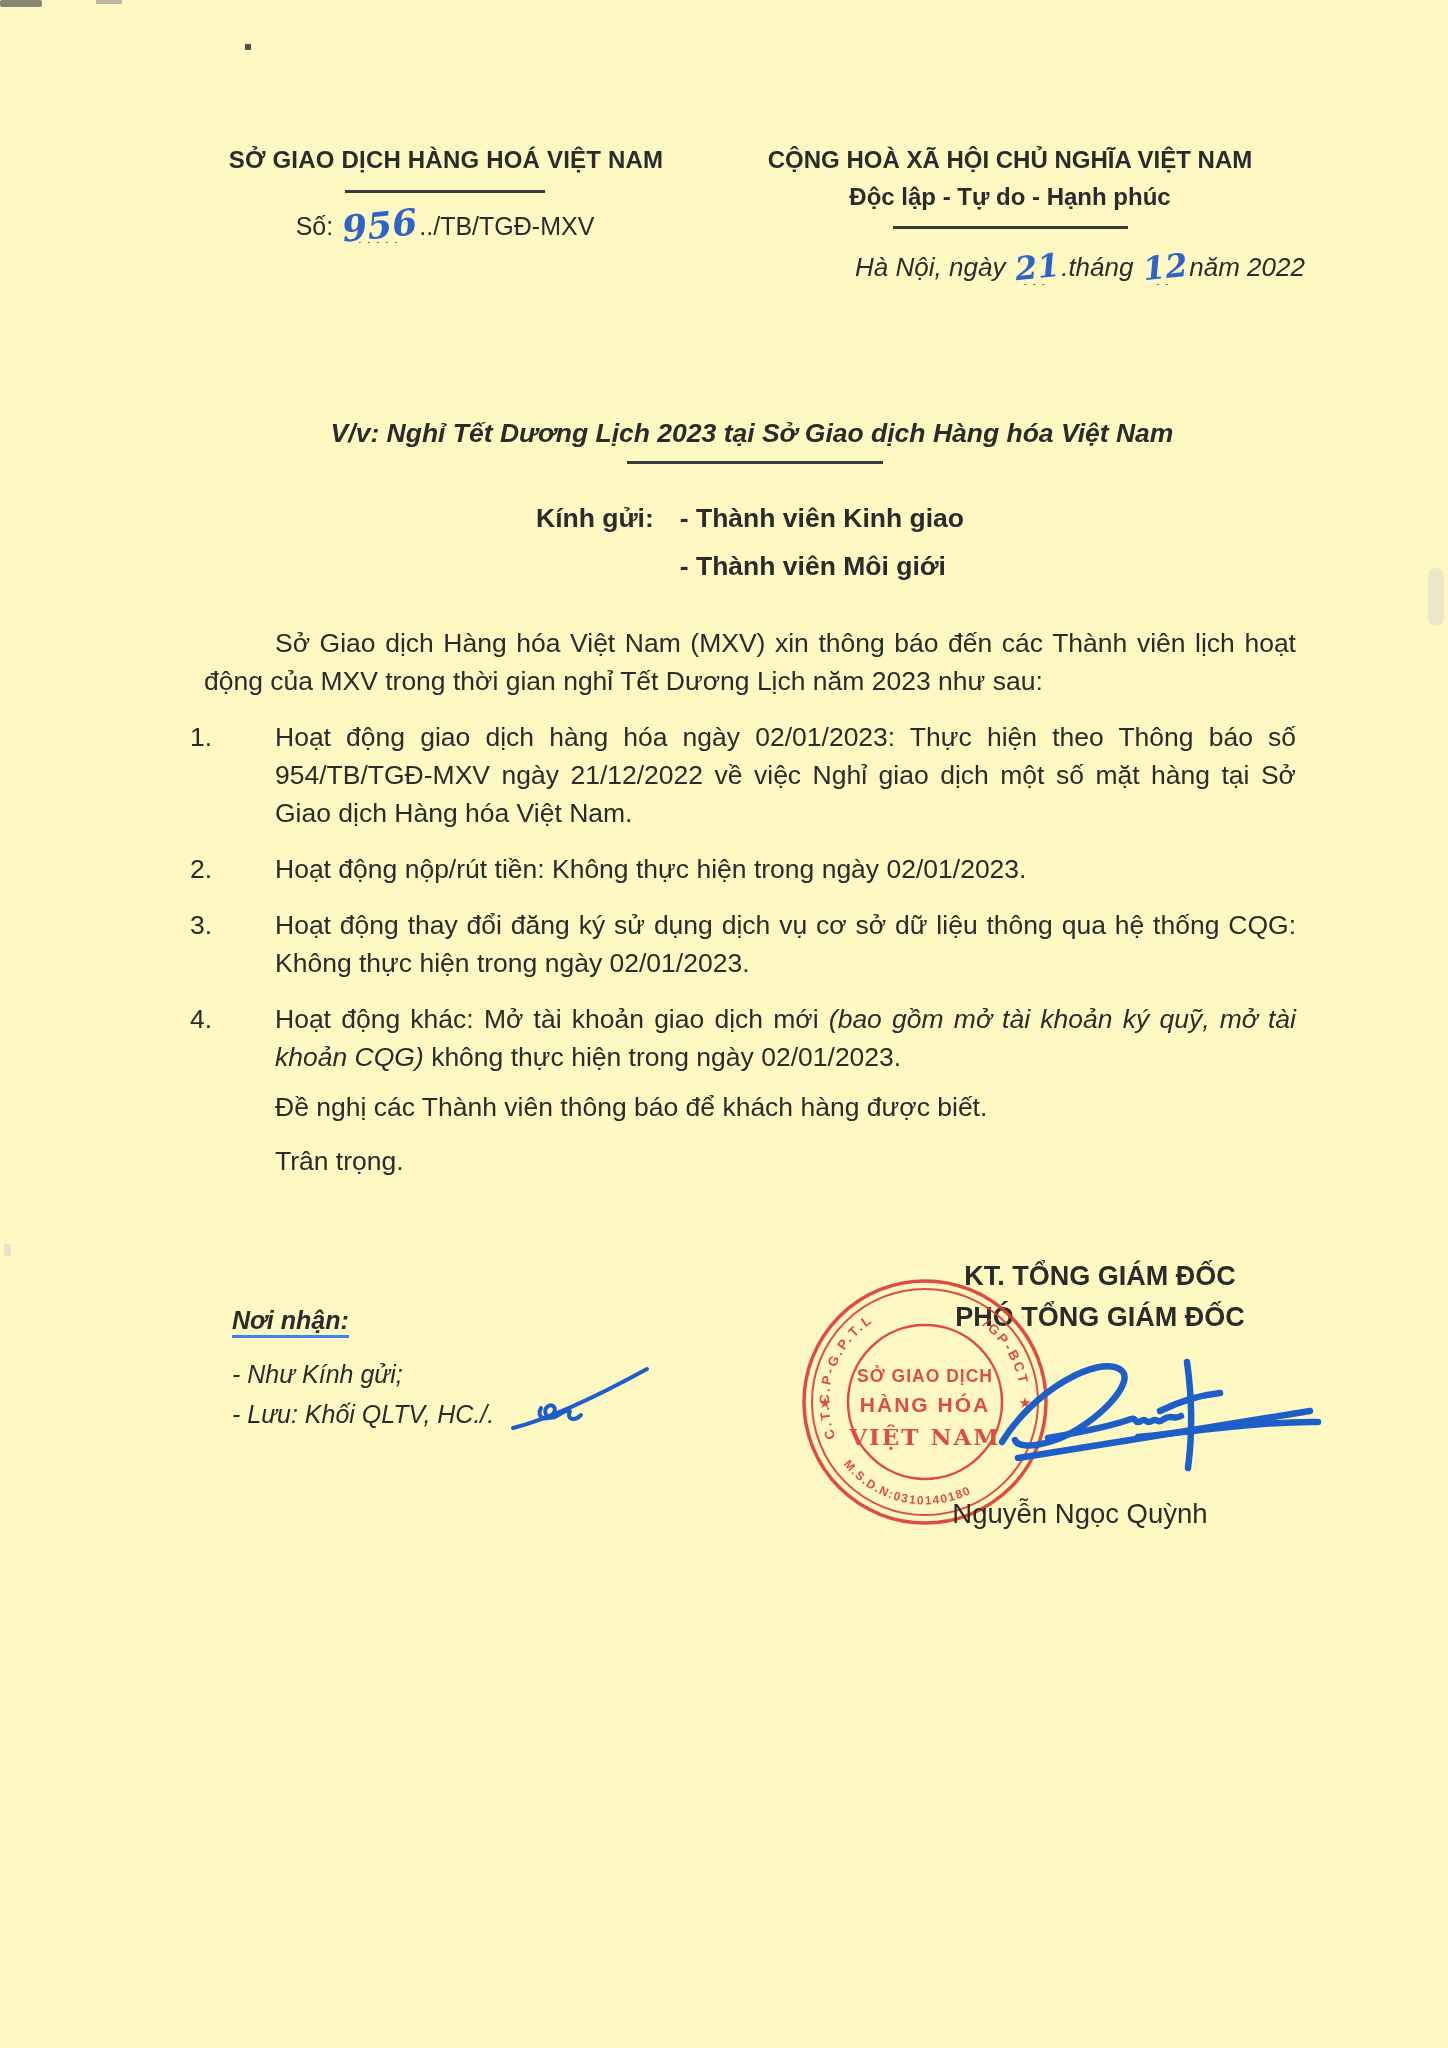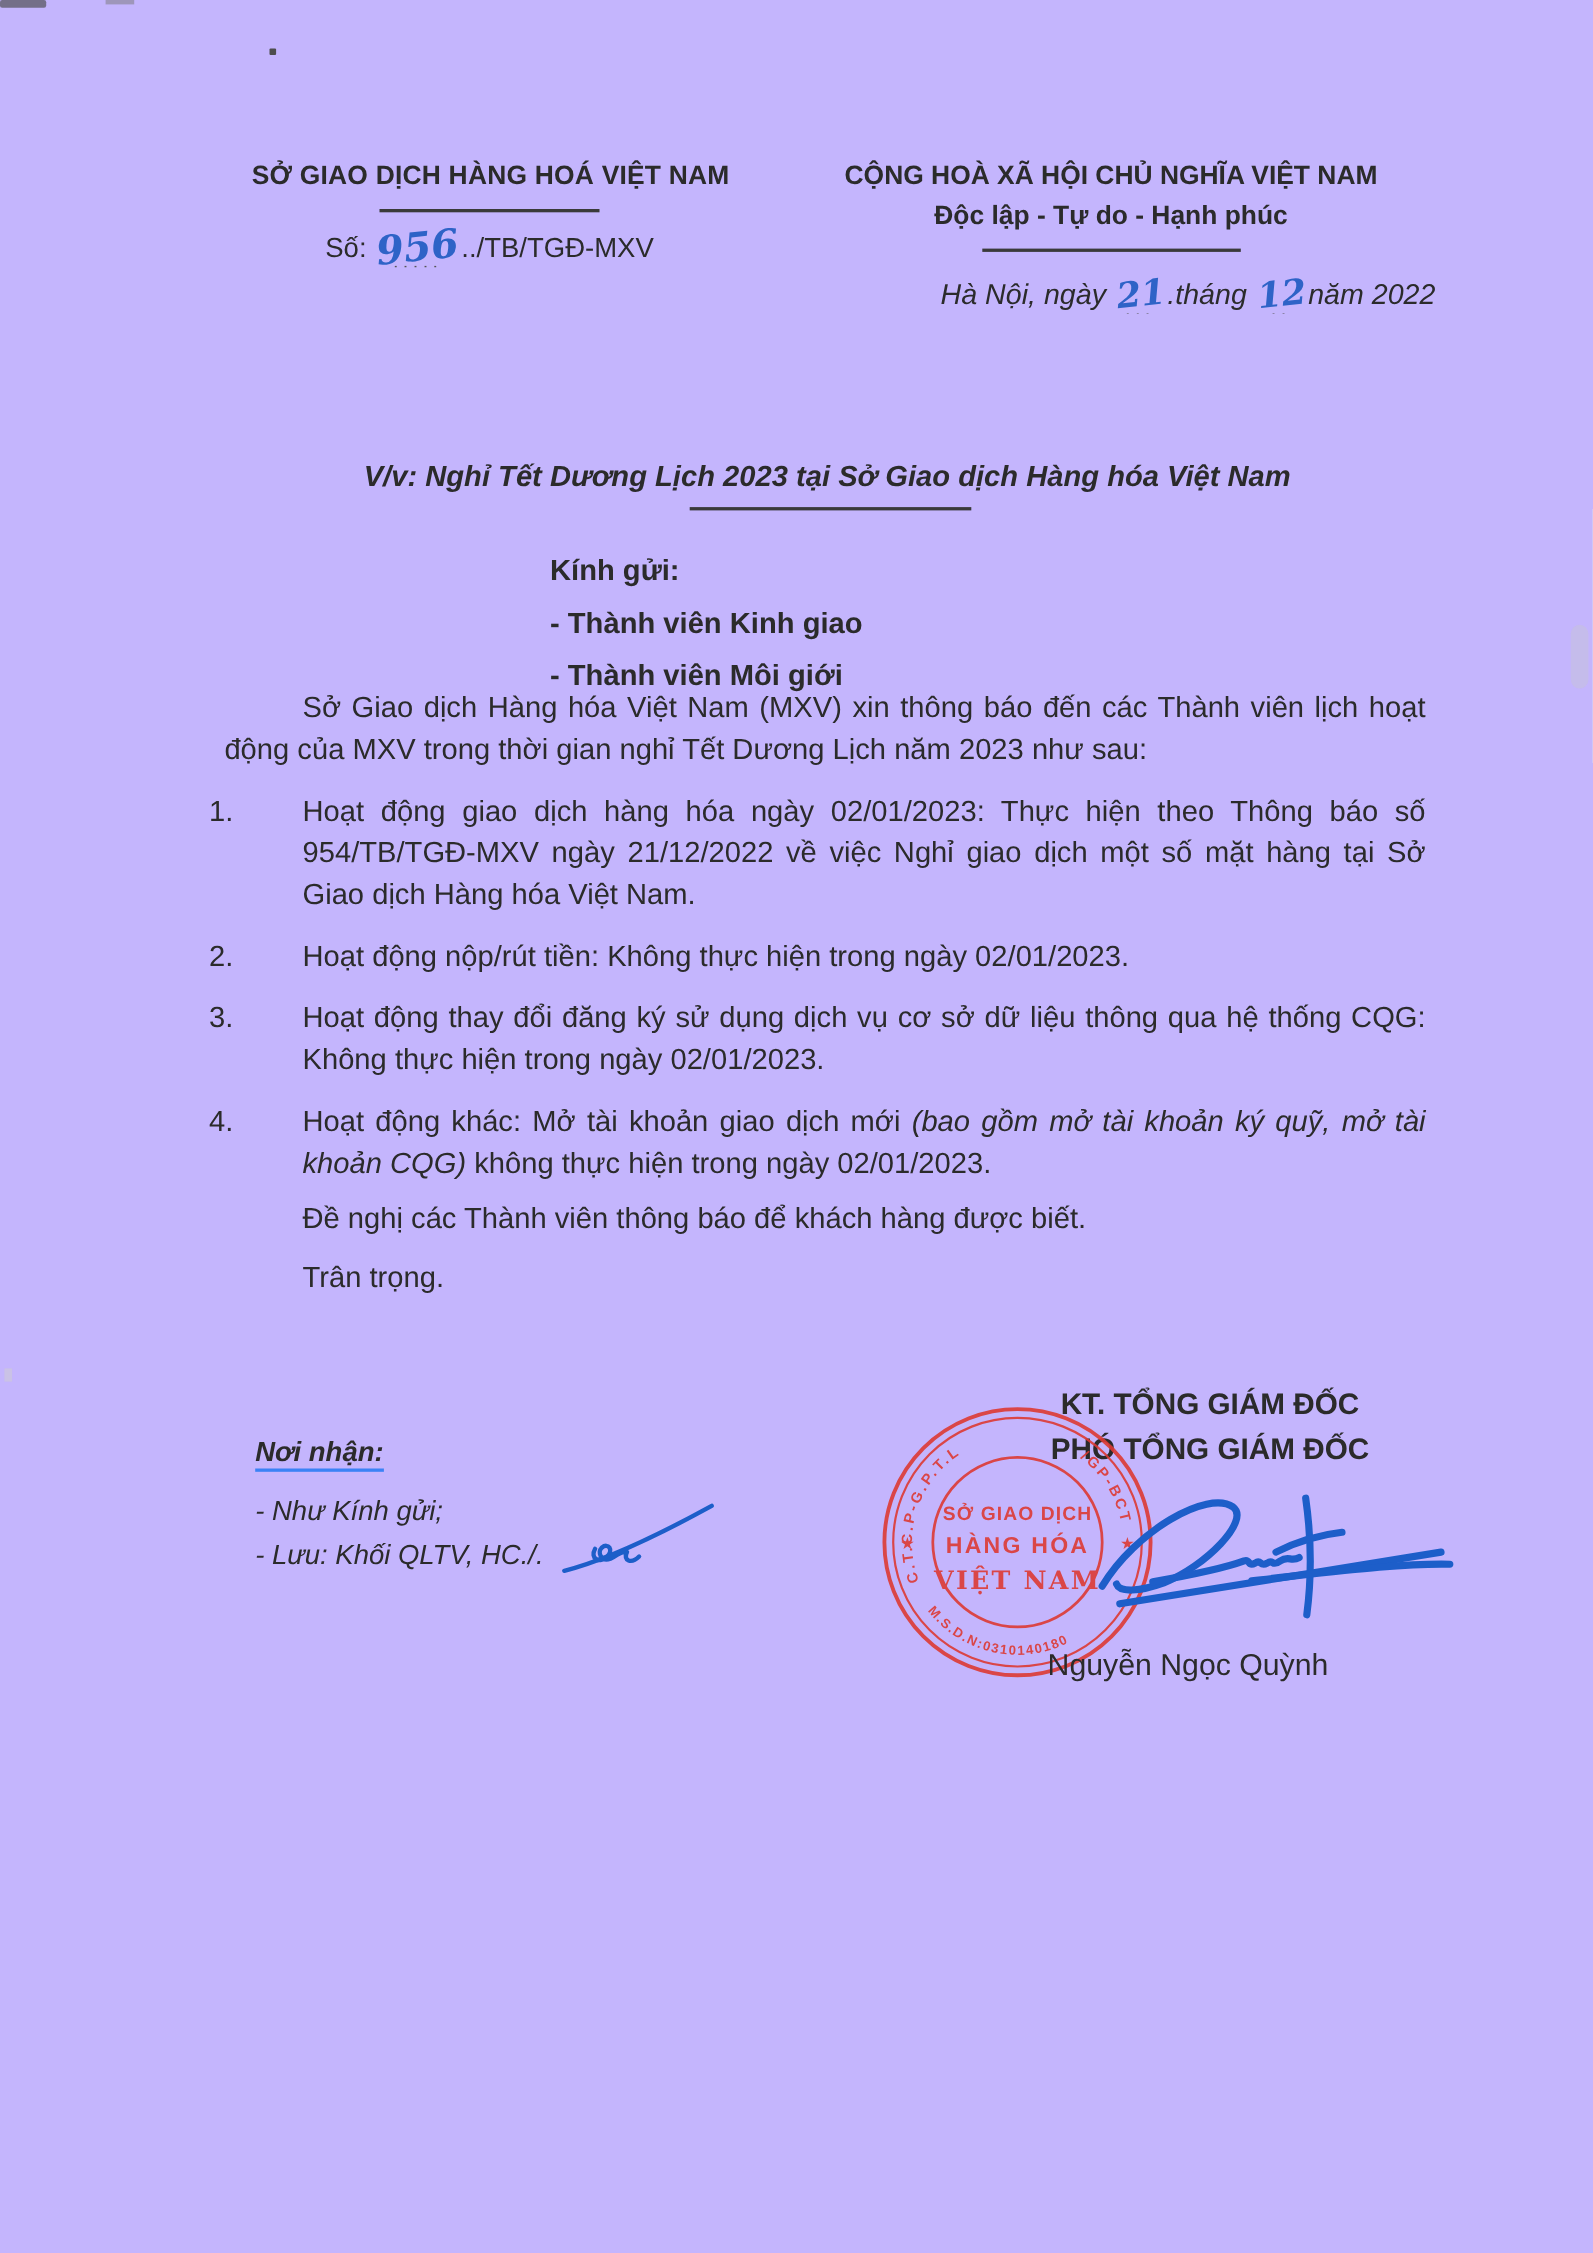--- a/index.html
+++ b/index.html
@@ -1,16 +1,16 @@
 <!DOCTYPE html>
 <html><head>
 <meta charset="utf-8">
 <style>
   html,body{margin:0;padding:0;background:#e8e8e8;}
-  .page{position:relative;width:1448px;height:2048px;background:#c4b5fd;overflow:hidden;
+  .page{position:relative;width:1448px;height:2048px;background:#fef9c3;overflow:hidden;
         font-family:"Liberation Sans","DejaVu Sans",sans-serif;color:#2b2b2b;}
   .abs{position:absolute;}
   .center{text-align:center;}
   .nowrap{white-space:nowrap;}
 
   
   .org{left:218px;top:146px;width:456px;font-size:24px;font-weight:bold;letter-spacing:.2px;}
   .org-rule{left:345px;top:190px;width:200px;height:3px;background:#3a3a3a;}
   .so-line{left:233px;top:212px;width:424px;font-size:25px;}
   .national{left:760px;top:146px;width:500px;font-size:24px;font-weight:bold;}
@@ -26,21 +26,21 @@
   .hw-date{font-size:32px;line-height:18px;top:2px;}
   .dots-under{position:absolute;left:1px;right:1px;bottom:-2px;color:#555;font-size:18px;
       letter-spacing:4px;line-height:10px;z-index:1;overflow:hidden;white-space:nowrap;}
 
   
   .doc-title{left:202px;top:358px;width:1100px;font-size:37px;font-weight:bold;letter-spacing:1px;}
   .doc-subject{left:102px;top:418px;width:1300px;font-size:26.5px;font-weight:bold;font-style:italic;}
   .subject-rule{left:627px;top:461px;width:256px;height:3px;background:#3a3a3a;}
 
   
-  .recipients{left:500px;top:494px;display:flex;font-size:26.5px;font-weight:bold;line-height:48px;flex-direction:column;}
+  .recipients{left:536px;top:494px;display:flex;font-size:26.5px;font-weight:bold;line-height:48px;}
   .recipients .lbl{margin-right:26px;}
 
   
   .body-block{left:190px;top:624px;width:1110px;font-size:26.5px;line-height:38px;}
   .intro{text-align:justify;text-indent:71px;padding-left:14px;padding-right:4px;margin:0;}
   .list-item{display:flex;margin-top:18px;}
   .list-item .num{width:85px;flex:none;}
   .list-item .txt{flex:1;text-align:justify;padding-right:4px;}
   .closing-line{margin-top:12px;padding-left:85px;}
   .closing-line.last{margin-top:16px;}

